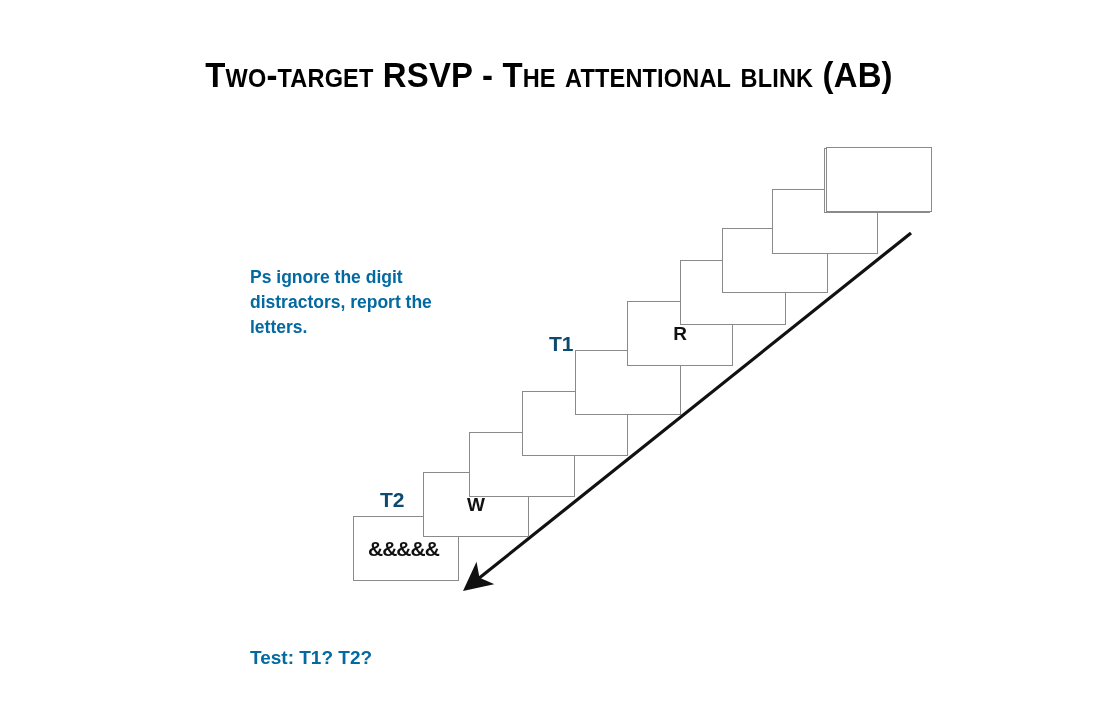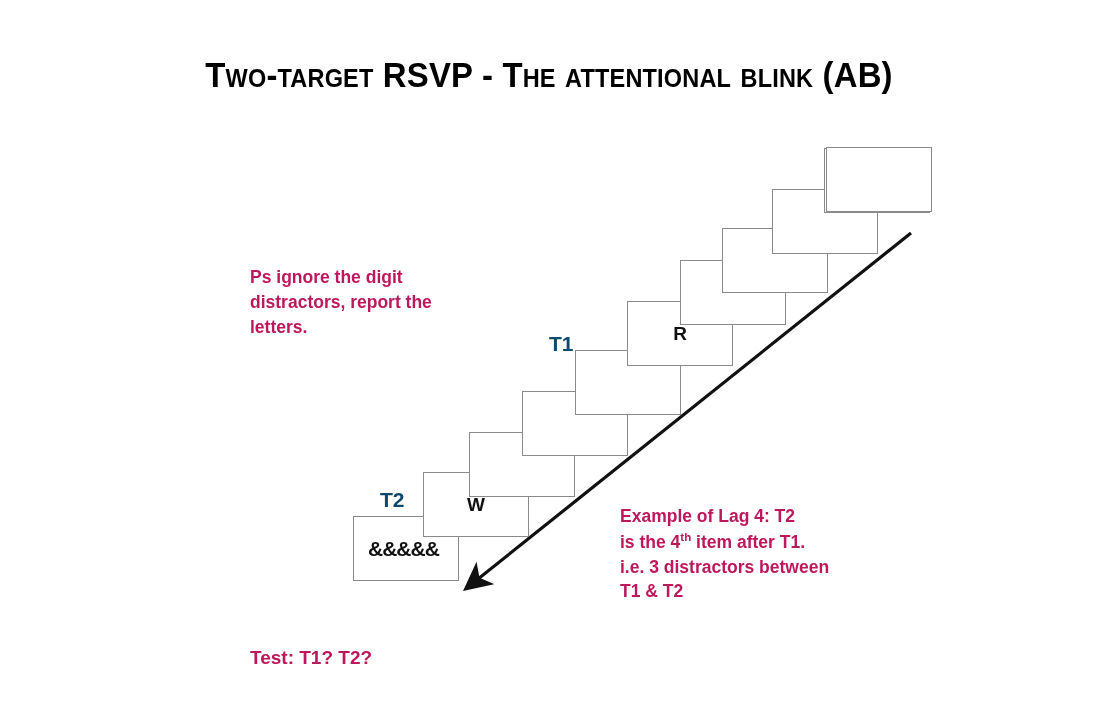--- a/index.html
+++ b/index.html
@@ -96,21 +96,21 @@
     pointer-events: none;
   }
 
   
   .note {
     position: absolute;
     font-family: "Liberation Sans", sans-serif;
     font-weight: bold;
     font-size: 17.5px;
     line-height: 1.42;
-    color: #be185d;
+    color: #0369a1;
   }
   #note-ignore { left: 250px; top: 265px; width: 230px; }
   #note-typical { left: 718px; top: 399px; width: 210px; text-align: center; }
   #note-lag { left: 620px; top: 504px; width: 300px; }
   #note-test {
     left: 250px;
     top: 645px;
     width: 440px;
     text-align: left;
     font-size: 19px;
@@ -176,22 +176,16 @@
         <span class="glyph-corner">7</span>
       </div>
       <div class="card" style="left: 826px; top: 147px; z-index: 11;"></div>
     </div>
 
   <div class="tlabel" id="label-t1">T1</div>
   <div class="tlabel" id="label-t2">T2</div>
 
   <div class="note" id="note-ignore">Ps ignore the digit distractors, report the letters.</div>
 
-  <div class="note" id="note-lag">
-    <div>Example of Lag 4: T2</div>
-    <div><span>is the 4</span><sup>th</sup><span> item after T1.</span></div>
-    <div>i.e. 3 distractors between</div>
-    <div>T1 &amp; T2</div>
-  </div>
 
   <div class="note" id="note-test">Test: T1?   T2?</div>
 
 </div>
 
 </body></html>

